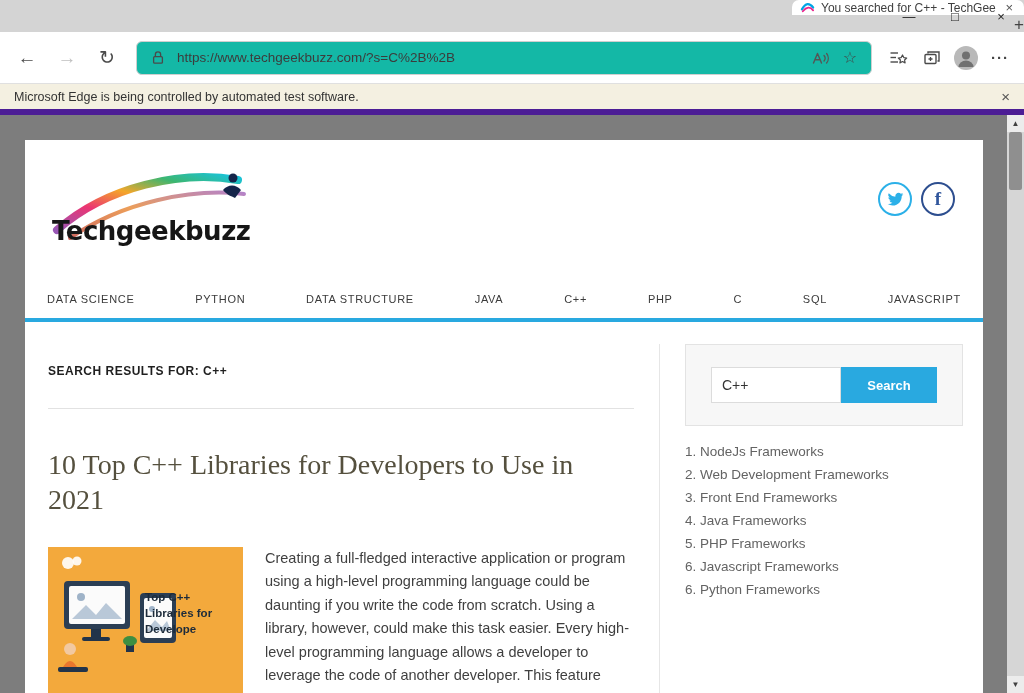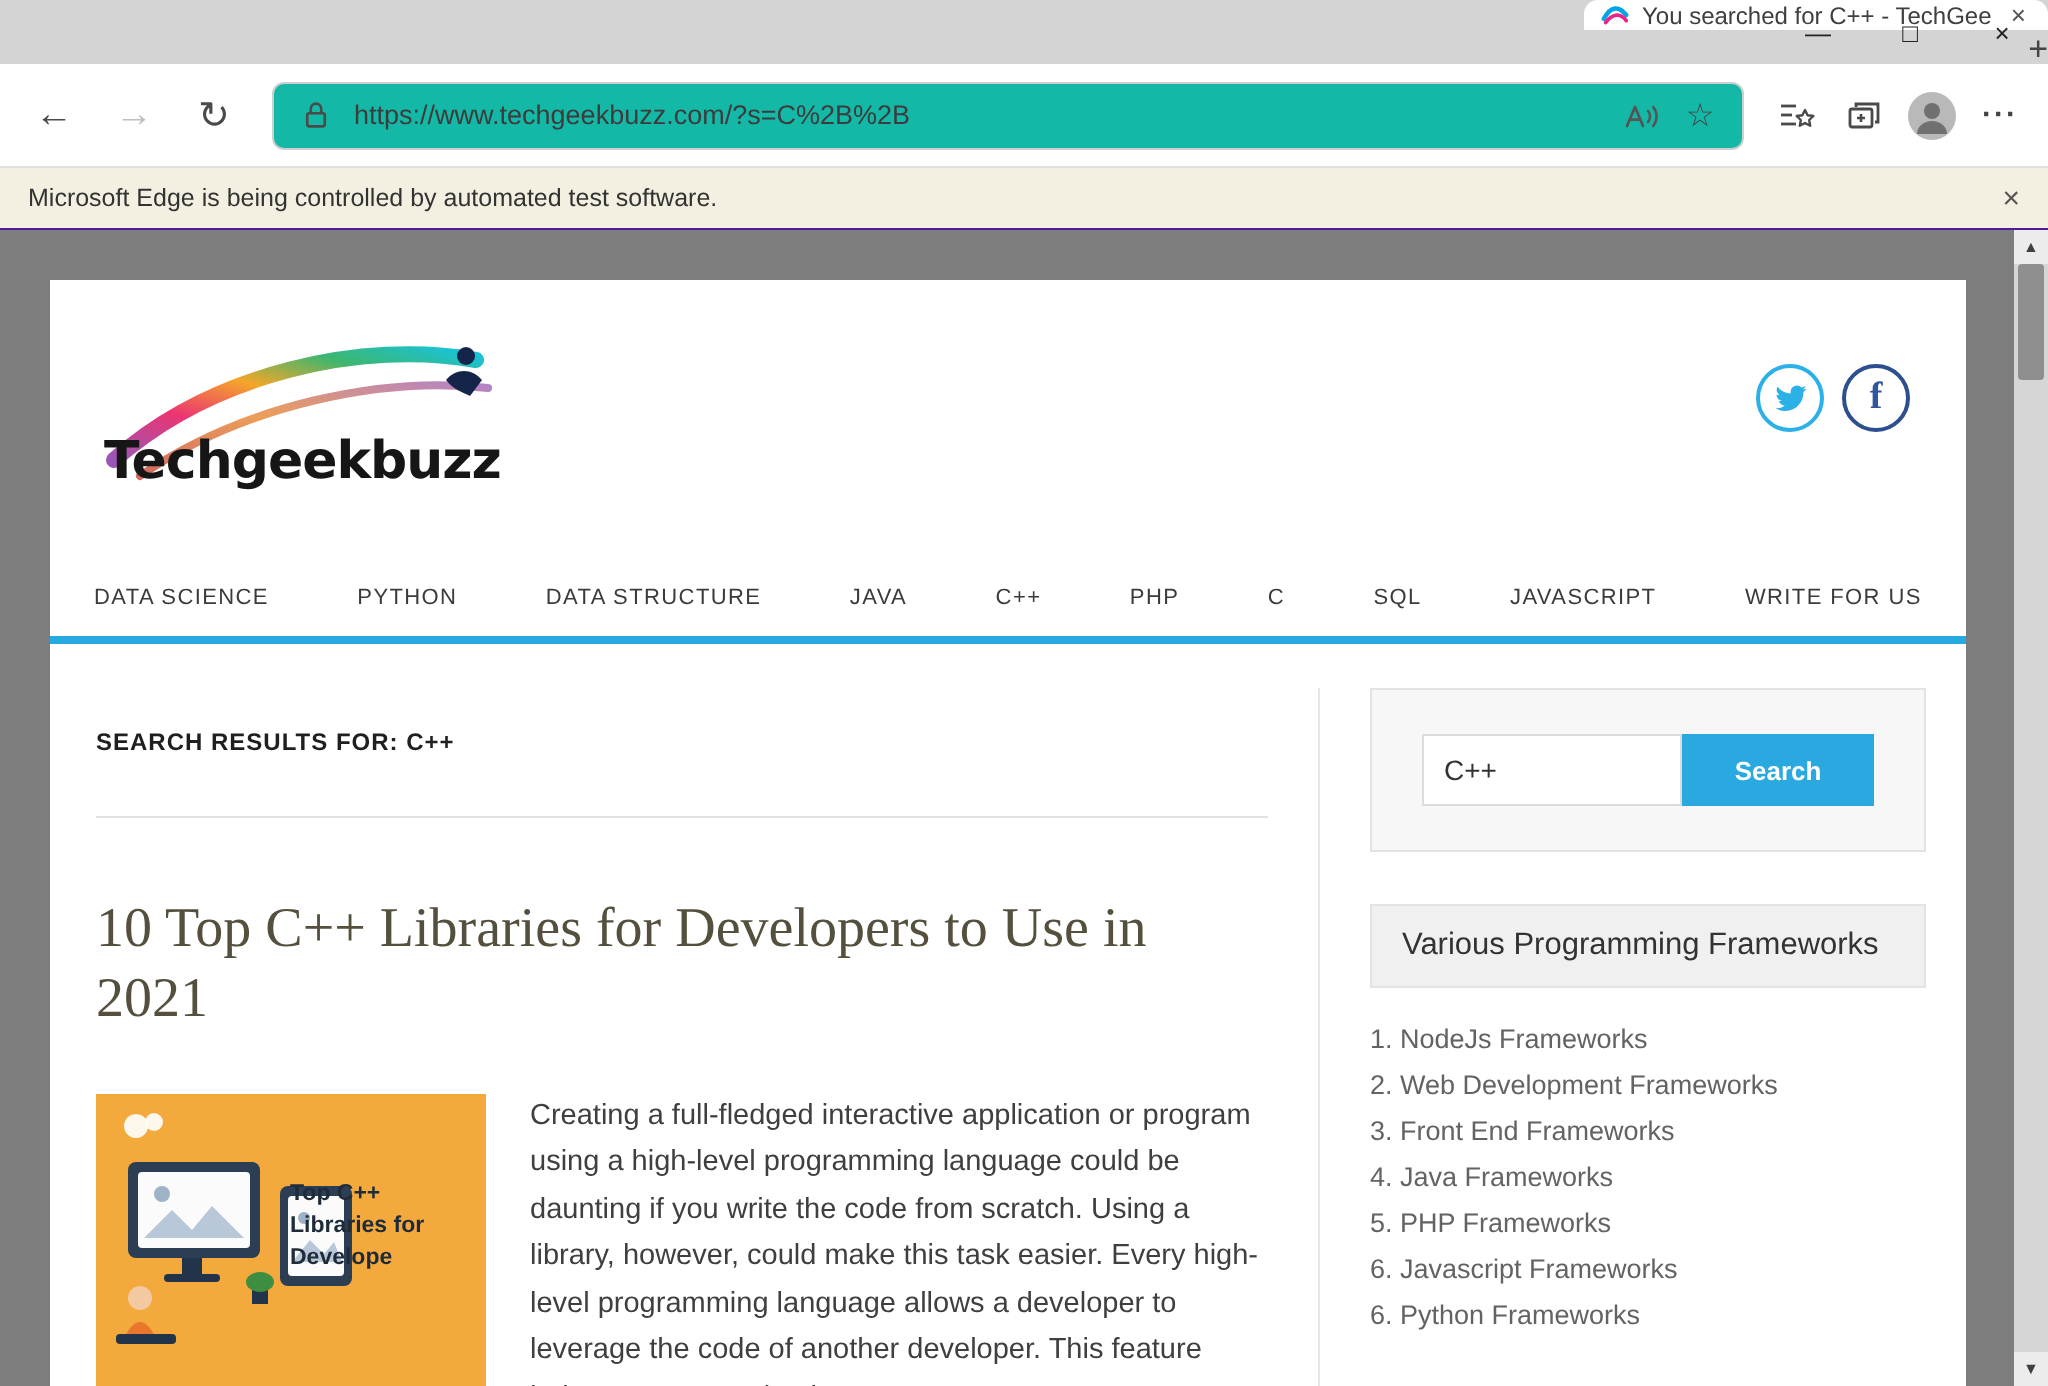--- a/index.html
+++ b/index.html
@@ -25,21 +25,21 @@
   .addressbar { flex:1; height:34px; background:#14b8a6; border:1px solid #cfcfcf; border-radius:6px;
                 display:flex; align-items:center; padding:0 10px; gap:8px; margin:0 6px; }
   .url-text { flex:1; font-size:13.5px; color:#3c3c3c; white-space:nowrap; overflow:hidden; }
   .ab-icon { width:22px; height:22px; display:flex; align-items:center; justify-content:center; cursor:pointer; }
   .tb-icon { width:28px; height:28px; display:flex; align-items:center; justify-content:center;
              cursor:pointer; font-size:16px; color:#444; }
   .avatar { width:24px; height:24px; border-radius:50%; background:#b9b9b9; overflow:hidden;
             display:flex; align-items:center; justify-content:center; }
   .more-glyph { font-weight:bold; letter-spacing:1px; font-size:15px; color:#444; }
 
-  .infobar { height:31px; background:#f4f0e1; border-bottom:1px solid #4c1d95; display:flex;
+  .infobar { height:31px; background:#f4f0e1; border-bottom:6px solid #4c1d95; display:flex;
              align-items:center; padding:0 14px; }
   .infobar-msg { flex:1; font-size:12.5px; color:#333; }
   .infobar-close { font-size:15px; color:#555; cursor:pointer; }
 
   
   .viewport { height:578px; background:#7d7d7d; position:relative; overflow:hidden; }
   .scrollbar { position:absolute; top:0; right:0; width:17px; height:100%; background:#d6d6d6; z-index:5; }
   .scroll-btn { width:17px; height:17px; display:flex; align-items:center; justify-content:center;
                 font-size:8px; color:#404040; cursor:pointer; background:#ececec; }
   .scroll-btn.bottom { position:absolute; bottom:0; }
@@ -213,21 +213,20 @@
     <div class="mainnav">
       <a>DATA SCIENCE</a>
       <a>PYTHON</a>
       <a>DATA STRUCTURE</a>
       <a>JAVA</a>
       <a>C++</a>
       <a>PHP</a>
       <a>C</a>
       <a>SQL</a>
       <a>JAVASCRIPT</a>
-      <a>WRITE FOR US</a>
     </div>
 
     <div class="content">
 
       <div class="main-col">
         <div class="results-label">SEARCH RESULTS FOR: C++</div>
         <hr class="results-rule">
         <h1 class="article-title">10 Top C++ Libraries for Developers to Use in 2021</h1>
 
         <div class="article-row">
@@ -257,21 +256,20 @@
           <p class="excerpt">Creating a full-fledged interactive application or program using a high-level programming language could be daunting if you write the code from scratch. Using a library, however, could make this task easier. Every high-level programming language allows a developer to leverage the code of another developer. This feature helps a programming language</p>
         </div>
       </div>
 
       <div class="sidebar">
         <div class="search-box">
           <input class="search-input" type="text" value="C++" style="">
           <button class="search-btn">Search</button>
         </div>
 
-        <div class="frameworks-header">Various Programming Frameworks</div>
 
         <div class="frameworks-list">
           <div>1. NodeJs Frameworks</div>
           <div>2. Web Development Frameworks</div>
           <div>3. Front End Frameworks</div>
           <div>4. Java Frameworks</div>
           <div>5. PHP Frameworks</div>
           <div>6. Javascript Frameworks</div>
           <div>6. Python Frameworks</div>
         </div>

